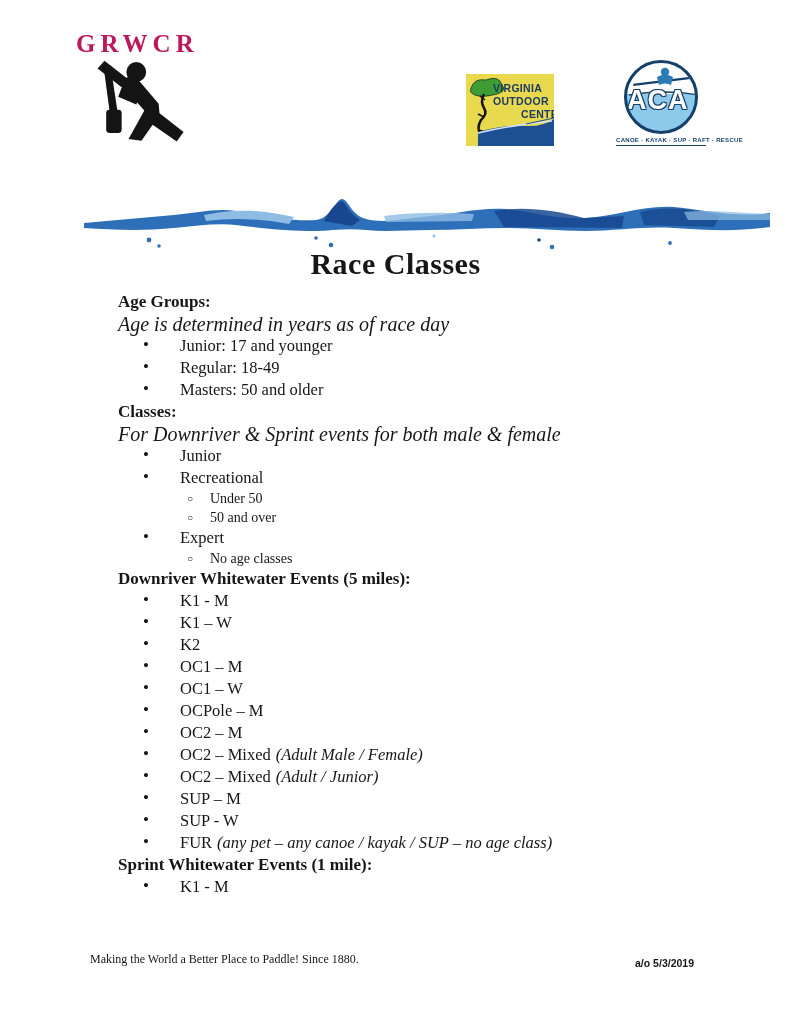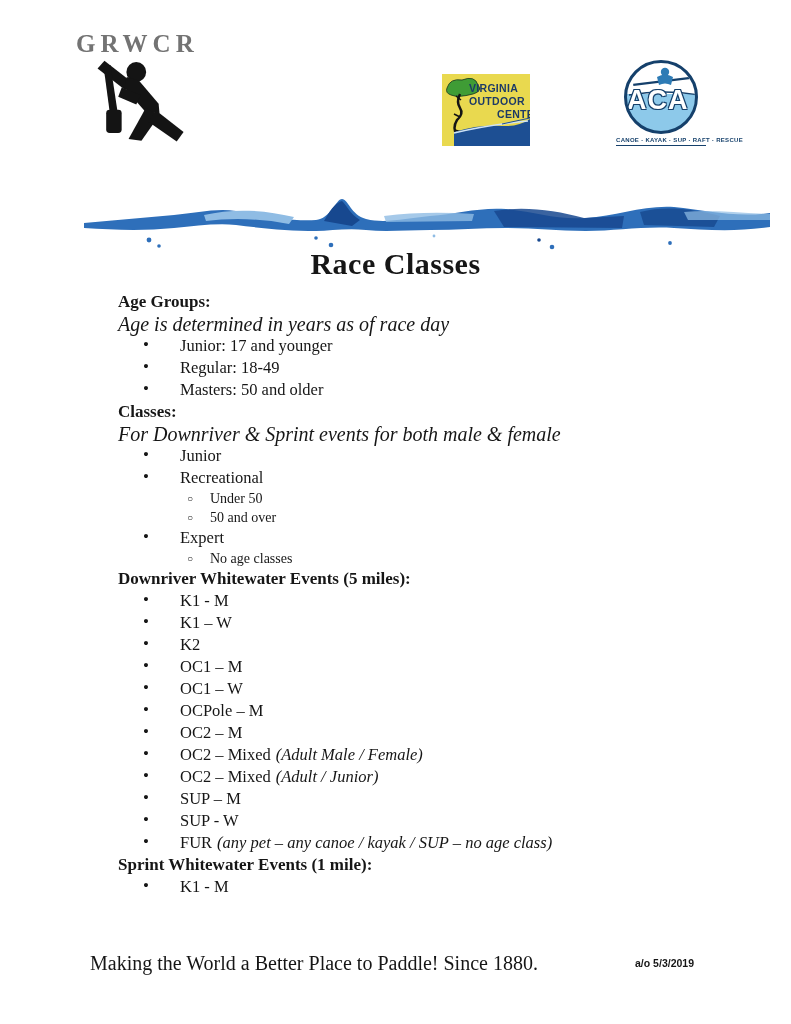--- a/index.html
+++ b/index.html
@@ -5,25 +5,25 @@
   * { margin:0; padding:0; box-sizing:border-box; }
   html,body { background:#888; }
   .page {
     position:relative; width:791px; height:1024px; margin:0 auto;
     background:#ffffff; color:#161616; overflow:hidden;
     font-family:"Liberation Serif", serif;
   }
 
   
   .grwcr { position:absolute; left:76px; top:30px; }
-  .grwcr-text { font-weight:bold; font-size:25px; letter-spacing:5px; color:#737373; }
+  .grwcr-text { font-weight:bold; font-size:25px; letter-spacing:5px; color:#be185d; }
   .paddler { display:block; margin:1px 0 0 10px; }
 
   .voc {
-    position:absolute; left:442px; top:74px; width:88px; height:72px;
+    position:absolute; left:466px; top:74px; width:88px; height:72px;
     background:#e9d94f; overflow:hidden;padding-left:32px;
   }
   .voc-art { position:absolute; left:0; top:0; }
   .voc-text {
     position:absolute; left:27px; top:8px;
     font-family:"Liberation Sans", sans-serif; font-weight:bold;
     color:#1c3a66; font-size:10.5px; line-height:13px; letter-spacing:0.3px;
   }
   .voc-text .l2 { }
   .voc-text .l3 { margin-left:28px; }
@@ -61,21 +61,21 @@
   p.subhead { font-size:20px; font-weight:normal; font-style:italic; line-height:22px; }
   ul.blist { list-style:none; }
   li.b1 { position:relative; padding-left:62px; font-size:16.5px; line-height:22px; }
   li.b1::before { content:"\2022"; position:absolute; left:25px; top:-1px; font-size:17px; }
   ul.sublist { list-style:none; }
   li.b2 { position:relative; padding-left:30px; font-size:14px; line-height:19px; }
   li.b2::before { content:"\25CB"; position:absolute; left:7px; top:0; font-size:10px; }
   .itx { font-style:italic; margin-left:5px; }
 
   
-  .footer-left { position:absolute; left:90px; top:952px; font-size:20px; }
+  .footer-left { position:absolute; left:90px; top:952px; font-size:12px; }
   .footer-right {
     position:absolute; right:97px; top:957px;
     font-family:"Liberation Sans", sans-serif; font-size:10.5px; font-weight:bold;
   }
 </style>
 </head>
 <body>
 
 <div class="page">
 

